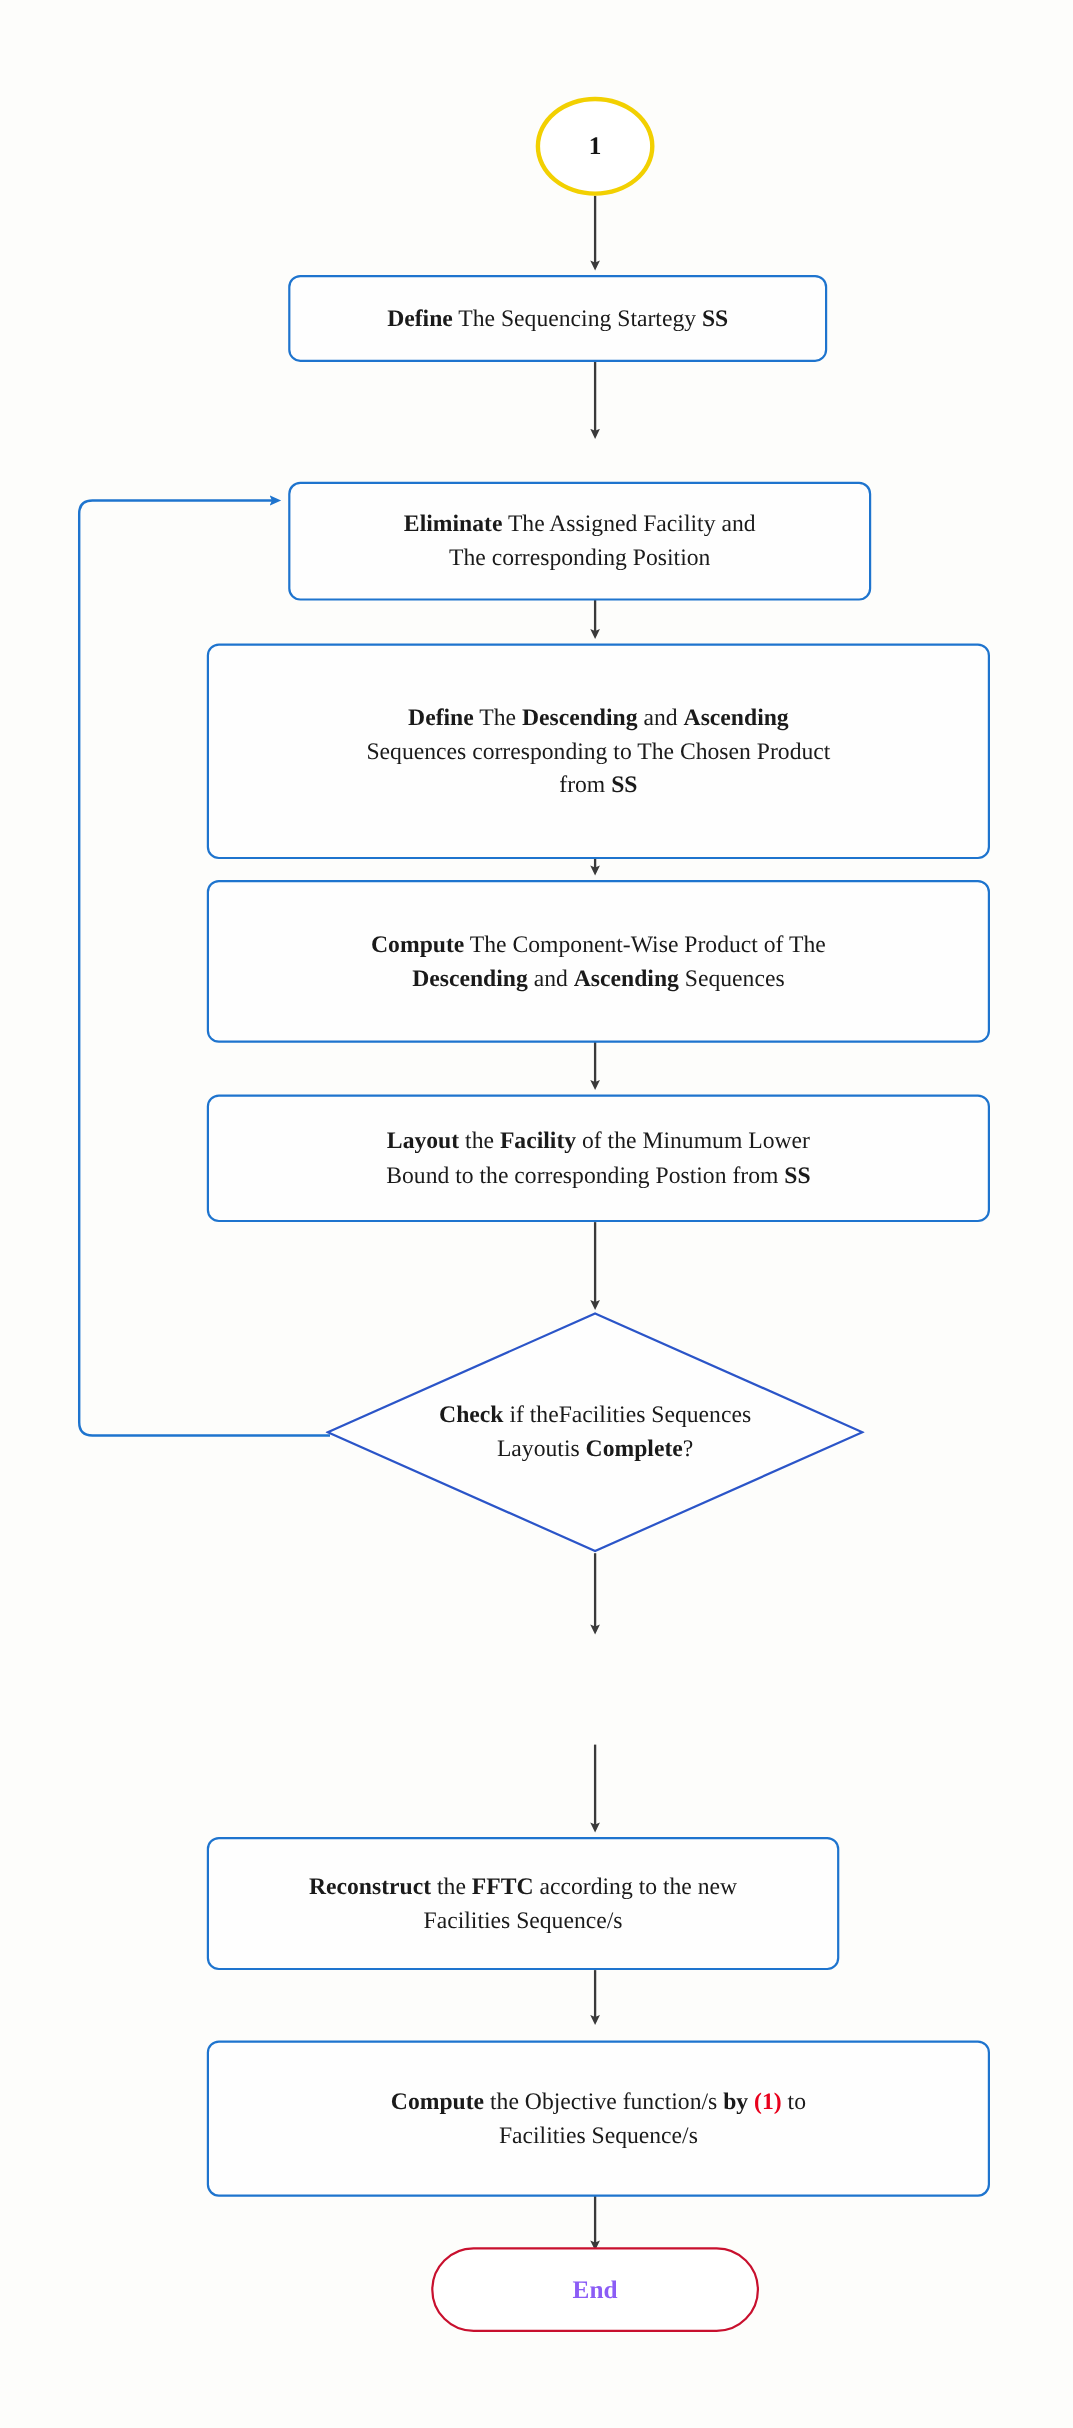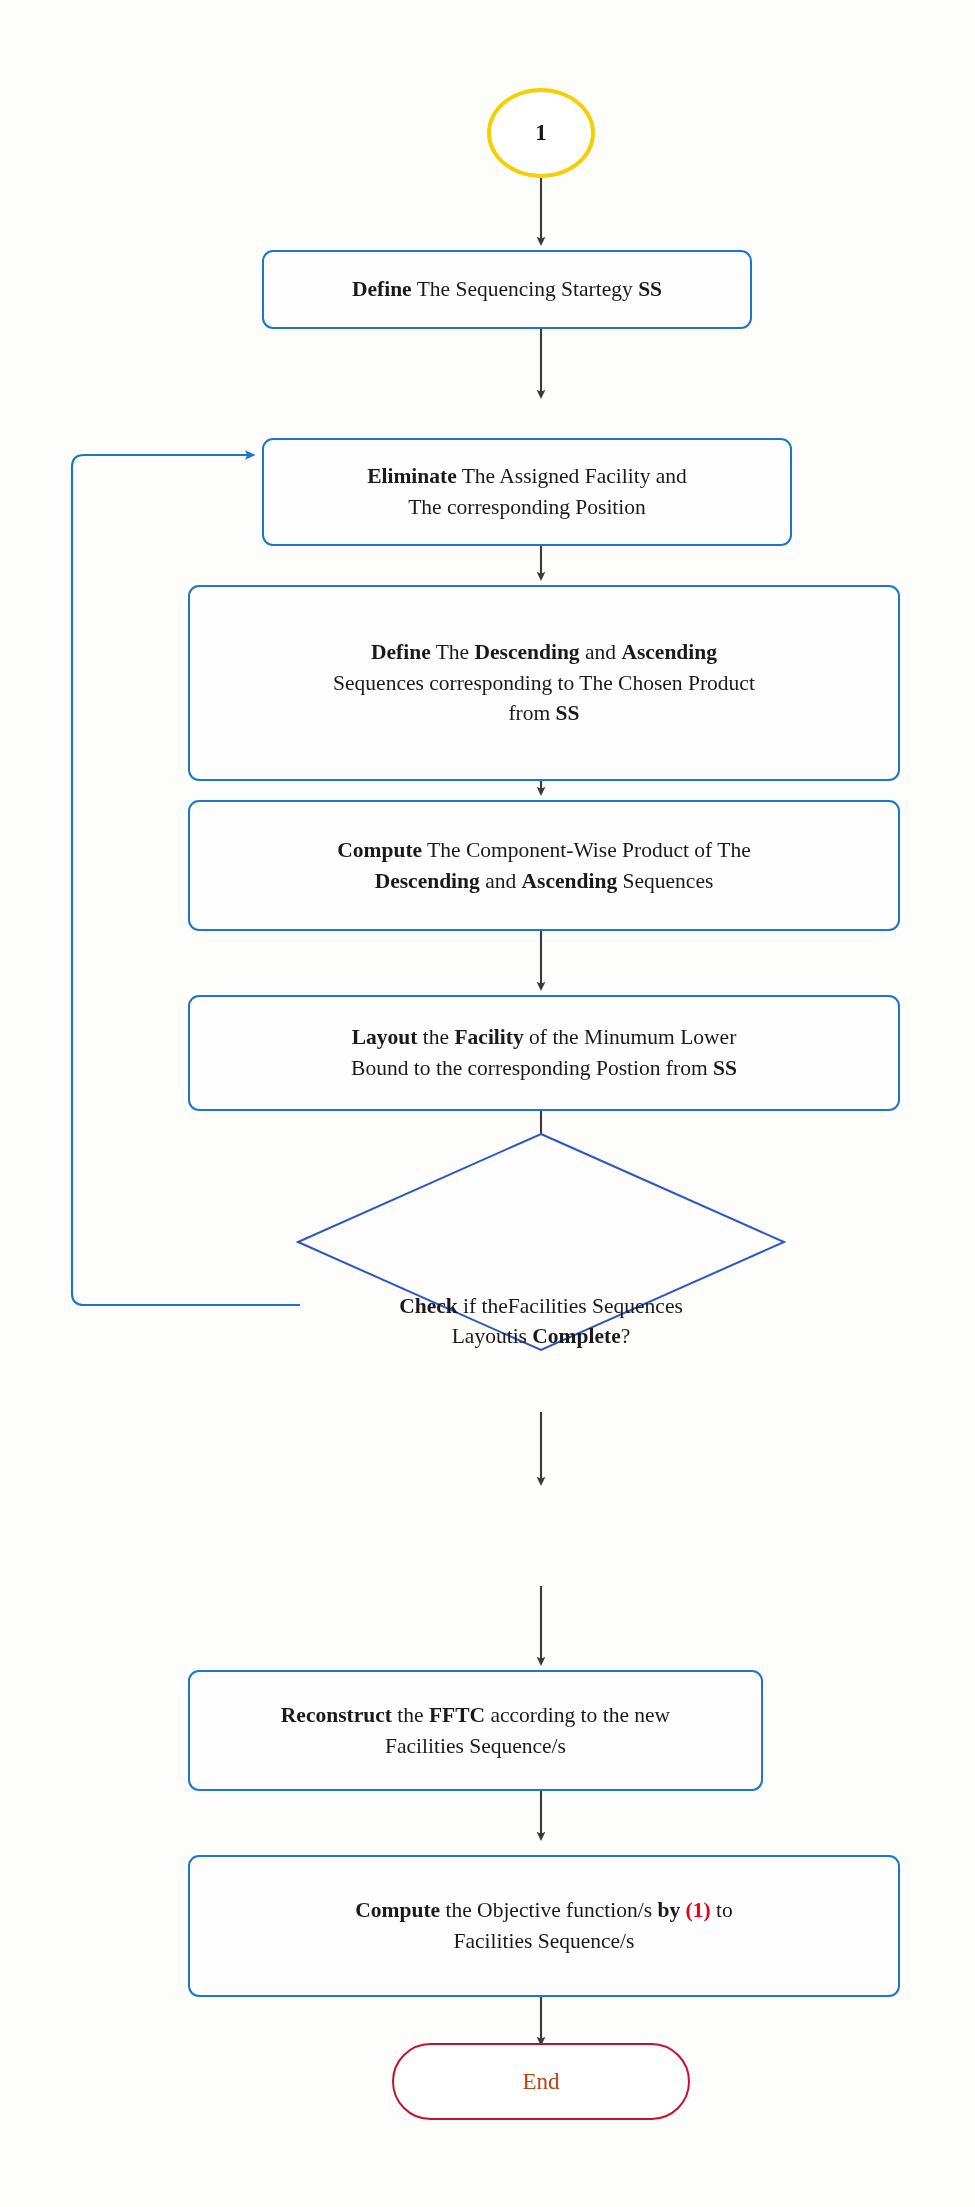--- a/index.html
+++ b/index.html
@@ -19,21 +19,21 @@
     color:#1a1a1a;font-size:21.5px;line-height:1.42;padding:6px 14px;
   }
   .proc .t{display:block;}
 
   .start-node{
     border:4px solid #F2D001;border-radius:50%;background:#ffffff;
     font-weight:bold;font-size:23px;color:#141414;
   }
   .end-node{
     border:2.5px solid #C8102E;border-radius:999px;background:#ffffff;
-    font-weight:normal;font-size:23px;color:#c2410c;text-align:right;
+    font-weight:bold;font-size:23px;color:#8b5cf6;text-align:right;
   }
   .decision{
     position:absolute;display:flex;align-items:center;justify-content:center;
     text-align:center;font-size:21.5px;line-height:1.42;color:#1a1a1a;
   }
   .decision .dtext{position:relative;z-index:2;width:74%;}
   b{font-weight:bold;}
 </style>
 </head>
 <body>
@@ -84,35 +84,35 @@
   </div>
 
   <div class="node proc" style="left:188px;top:585px;width:712px;height:196px;">
     <div>
         <span class="t"><b>Define</b><span> The </span><b>Descending</b><span> and </span><b>Ascending</b></span>
         <span class="t"><span>Sequences corresponding to The Chosen Product</span></span>
         <span class="t"><span>from </span><b>SS</b></span>
       </div>
   </div>
 
-  <div class="node proc" style="left:188px;top:800px;width:712px;height:131px;">
+  <div class="node proc" style="left:188px;top:800px;width:712px;height:148px;">
     <div>
         <span class="t"><b>Compute</b><span> The Component-Wise Product of The</span></span>
         <span class="t"><b>Descending</b><span> and </span><b>Ascending</b><span> Sequences</span></span>
       </div>
   </div>
 
   <div class="node proc" style="left:188px;top:995px;width:712px;height:116px;">
     <div>
         <span class="t"><b>Layout</b><span> the </span><b>Facility</b><span> of the Minumum Lower</span></span>
         <span class="t"><span>Bound to the corresponding Postion from </span><b>SS</b></span>
       </div>
   </div>
 
-  <div class="decision" style="left:296px;top:1132px;width:490px;height:220px;align-items:flex-end;">
+  <div class="decision" style="left:296px;top:1192px;width:490px;height:220px;">
     <svg width="490" height="220" style="position:absolute;left:0;top:0;">
       <polygon points="245,2 488,110 245,218 2,110" fill="#fefefe" stroke="#2B55C8" stroke-width="2"></polygon>
     </svg>
     <div class="dtext"><span class="t"><b>Check</b><span> if the</span></span><span class="t"><span>Facilities Sequences Layout</span></span><span class="t"><span>is  </span><b>Complete</b><span>?</span></span></div>
   </div>
 
 
   <div class="node proc" style="left:188px;top:1670px;width:575px;height:121px;">
     <div>
         <span class="t"><b>Reconstruct</b><span> the </span><b>FFTC</b><span> according to the new</span></span>

